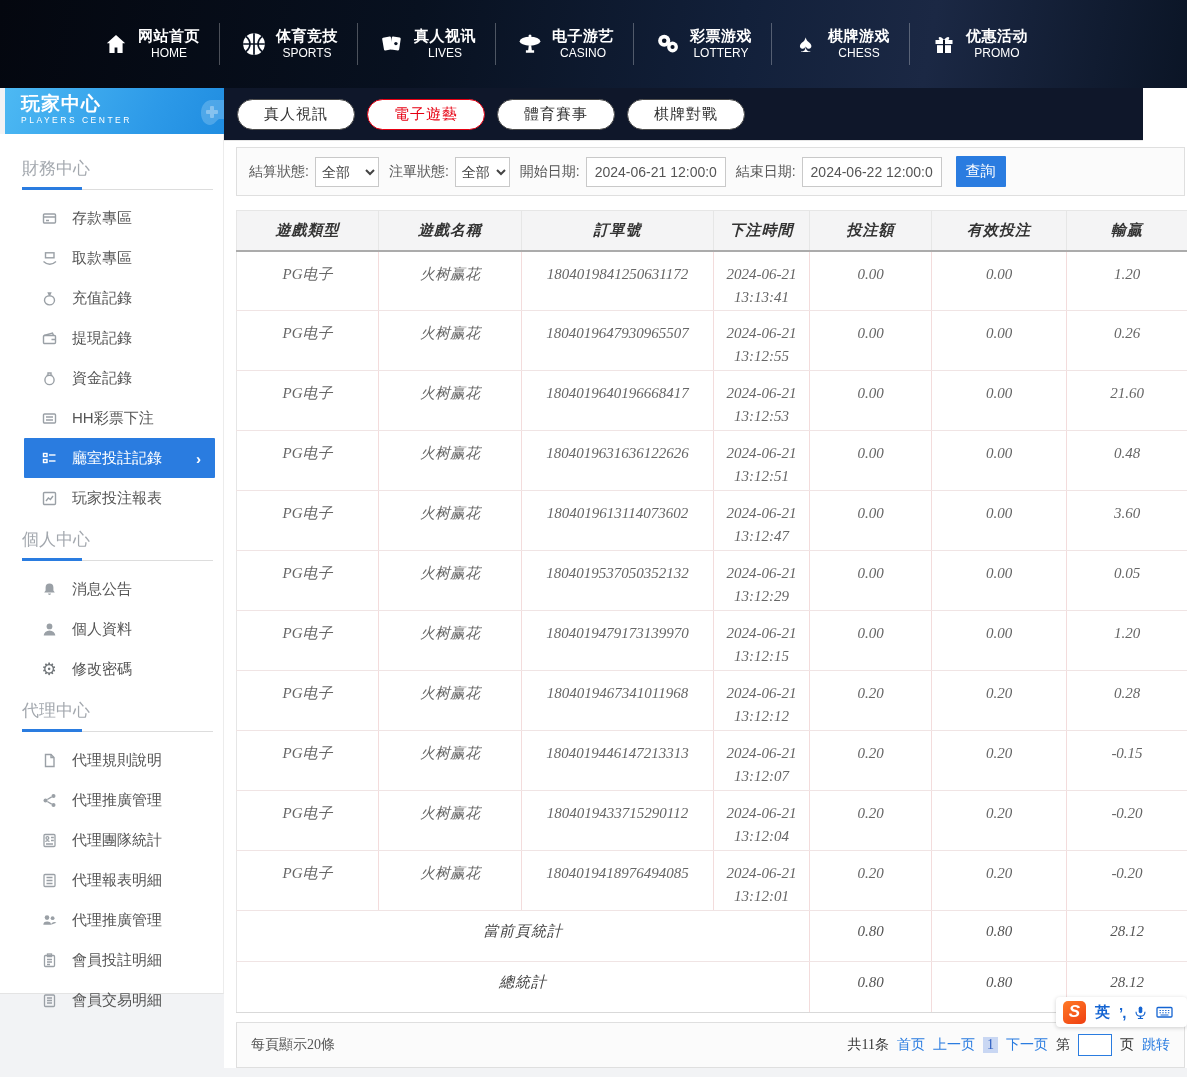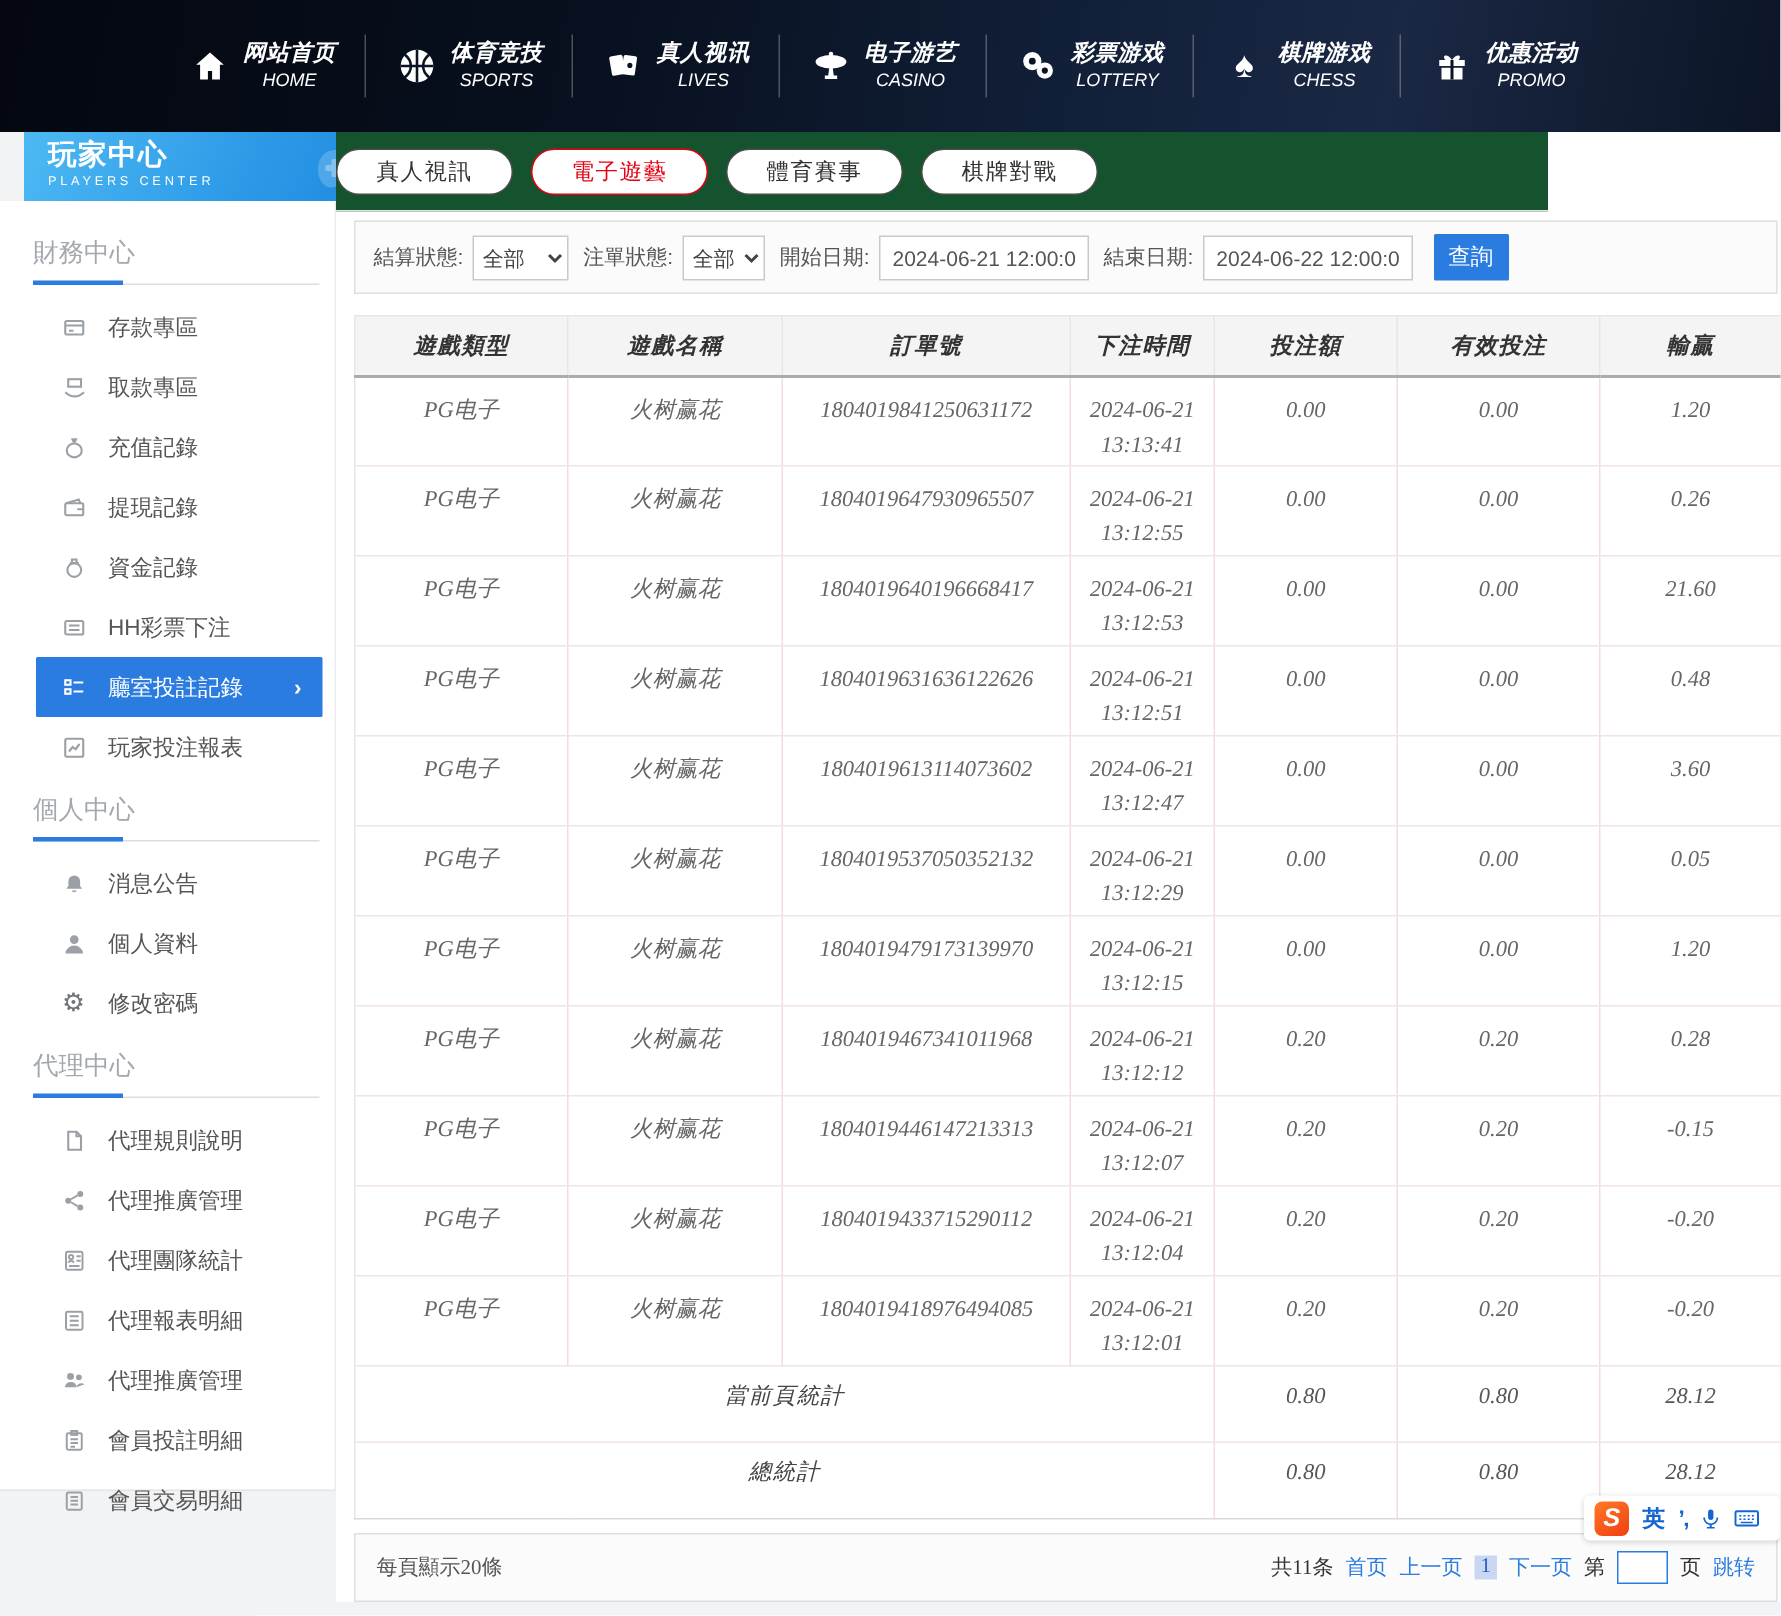--- a/index.html
+++ b/index.html
@@ -5,40 +5,40 @@
   * { margin:0; padding:0; box-sizing:border-box; }
   html,body { width:1187px; height:1077px; }
   body {
     position:relative; background:#f2f3f5; overflow:hidden;
     font-family:"Liberation Sans","DejaVu Sans",sans-serif; color:#333;
   }
   
   .topnav {
     position:absolute; left:0; top:0; width:1187px; height:88px;
     background:linear-gradient(100deg,#04070f 0%,#081120 35%,#12203a 62%,#1b2844 78%,#0b1526 100%);
-    display:flex; align-items:center; padding-left:106px;font-style:italic;
+    display:flex; align-items:center; padding-left:82px;
   }
   .nav-item {
     position:relative; width:138px; height:56px; display:flex; align-items:center;
     justify-content:center; gap:9px; color:#fff; cursor:pointer;
   }
   .nav-item::after {
     content:""; position:absolute; right:0; top:7px; width:1px; height:42px;
     background:rgba(255,255,255,.28);
   }
   .nav-item:last-child::after { display:none; }
   .nav-ico { width:27px; height:27px; display:flex; align-items:center; justify-content:center; color:#fff; }
   .nav-ico svg { display:block; }
   .nav-txt { text-align:center; line-height:1.25; }
   .nav-zh { font-size:15px; font-weight:bold; letter-spacing:.5px; }
   .nav-en { font-size:12px; }
   .spade-glyph { font-size:24px; line-height:1; }
   
   .sb-header {
-    position:absolute; left:16px; top:88px; width:267px; height:46px;
+    position:absolute; left:5px; top:88px; width:267px; height:46px;
     background:linear-gradient(115deg,#4db9f3 0%,#2d9ae8 55%,#1885dc 100%);
     color:#fff; padding:5px 0 0 16px; overflow:hidden;
   }
   .sb-title { font-size:19px; font-weight:bold; letter-spacing:1px; line-height:22px; }
   .sb-sub { font-size:8.5px; letter-spacing:2.5px; }
   .sb-pad { position:absolute; right:10px; top:4px; opacity:.45; color:#dff3ff; }
   .sb-panel {
     position:absolute; left:0; top:134px; width:224px; height:860px;
     background:#fff; border-right:1px solid #ececec; border-bottom:1px solid #e4e4e4;
     padding-top:13px;
@@ -53,22 +53,22 @@
   .sb-ico { width:18px; display:flex; justify-content:center; align-items:center; color:#9aa0a6; margin-right:14px; font-size:15px; }
   .sb-ico svg { display:block; }
   .sb-item.active {
     margin:0 8px 0 24px; padding-left:16px; background:#2a7ce0; color:#fff; border-radius:1px;
   }
   .sb-item.active .sb-ico { color:#fff; }
   .sb-item .chev { margin-left:auto; margin-right:14px; font-size:15px; font-weight:bold; color:#fff; }
   
   .main-bg { position:absolute; left:224px; top:88px; width:963px; height:980px; background:#fff; }
   .tabbar {
-    position:absolute; left:224px; top:88px; width:808px; height:53px; background:#14532d;
-    border-bottom:1px solid #e5e5e5; display:flex; align-items:center; 
+    position:absolute; left:224px; top:88px; width:919px; height:53px; background:#0f172a;
+    border-bottom:1px solid #e5e5e5; display:flex; align-items:center; padding-left:13px;
   }
   .tab-pill {
     height:31px; padding:0 26px; margin-right:12px; display:flex; align-items:center;
     border:1px solid #4b4b4b; border-radius:16px; background:#fff; font-size:15px; color:#333;
     cursor:pointer; letter-spacing:1px;
   }
   .tab-pill.active { color:#e60012; border-color:#e60012; }
   .filterbar {
     position:absolute; left:236px; top:147px; width:949px; height:49px;
     background:#fbfbfb; border:1px solid #dfdfdf;

